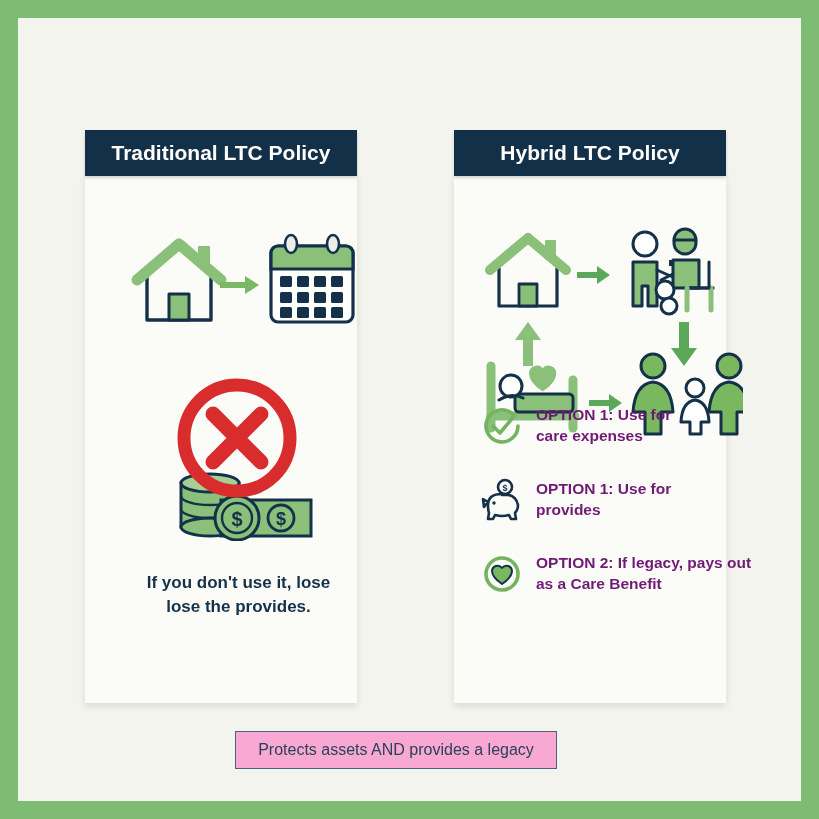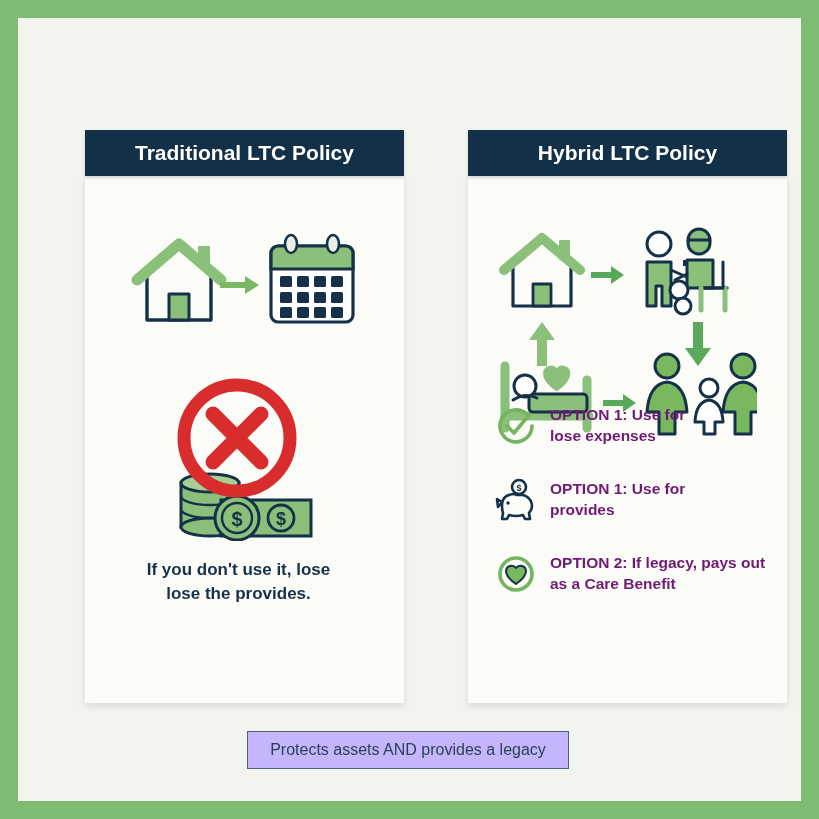--- a/index.html
+++ b/index.html
@@ -39,25 +39,25 @@
   .columns {
     position: absolute;
     left: 0;
     top: 112px;
     width: 783px;
     height: 575px;
   }
   .column {
     position: absolute;
     top: 0;
-    width: 319px;
+    width: 272px;
     height: 573px;
   }
   .column.left  { left: 67px; }
-  .column.right { left: 424px; padding-left: 26px; }
+  .column.right { left: 410px; padding-left: 26px; }
   .col-header {
     position: relative;
     height: 46px;
     background: #123047;
     color: #ffffff;
     font-size: 21px;
     font-weight: bold;
     display: flex;
     align-items: center;
     justify-content: center;
@@ -78,20 +78,21 @@
   }
   .caption {
     position: absolute;
     left: 10px;
     width: 287px;
     text-align: center;
     color: #15314a;
     font-size: 17px;
     font-weight: bold;
     line-height: 24px;
+    margin-top: 13px;
   }
   .option-list {
     position: absolute;
     left: 26px;
     top: 226px;
     width: 268px;
   }
   .option-row {
     position: relative;
     display: flex;
@@ -109,26 +110,26 @@
   .option-text {
     color: #701a75;
     font-size: 15.5px;
     font-weight: bold;
     line-height: 21px;
     padding-top: 2px;
     white-space: nowrap;
   }
   .footer {
     position: absolute;
-    left: 229px;
+    left: 217px;
     top: 713px;
     width: 322px;
     height: 38px;
     border: 1.5px solid #4a6479;
-    background: #c4b5fd;
+    background: #f9a8d4;
     display: flex;
     align-items: center;
     justify-content: center;
     box-sizing: border-box;
   }
   .footer-text {
     color: #2a4256;
     font-size: 16px;
     font-weight: normal;
   }
@@ -299,21 +300,21 @@
 
         <div class="option-list">
 
           <div class="option-row">
             <svg class="option-icon" viewBox="0 0 44 44">
               <path d="M38 22 a16 16 0 1 1 -6 -12.6" fill="none" stroke="#74b45f" stroke-width="3.6" stroke-linecap="round"></path>
               <path d="M13 22 L20 29 L35 11" fill="none" stroke="#74b45f" stroke-width="3.6" stroke-linecap="round" stroke-linejoin="round"></path>
             </svg>
             <div class="option-text">
               <div>OPTION 1: Use for</div>
-              <div>lose expenses</div>
+              <div>care expenses</div>
             </div>
           </div>
 
           <div class="option-row">
             <svg class="option-icon" viewBox="0 0 44 44">
               <circle cx="25" cy="9" r="7" fill="none" stroke="#15314a" stroke-width="2.6"></circle>
               <text x="25" y="13" font-size="9" font-weight="bold" fill="#15314a" text-anchor="middle" font-family="Liberation Sans, sans-serif">$</text>
               <path d="M8 27 q0 -11 14 -11 q14 0 16 11 q0 5 -3 8 l1 6 h-5 l-2 -4 q-4 1 -7 1 q-3 0 -7 -1 l-2 4 h-5 l1 -6 q-1 -3 -1 -8 z" fill="none" stroke="#15314a" stroke-width="2.6" stroke-linejoin="round"></path>
               <path d="M8 24 L3 21 L4 29 Z" fill="none" stroke="#15314a" stroke-width="2.6" stroke-linejoin="round"></path>
               <circle cx="14" cy="25" r="1.7" fill="#15314a"></circle>

